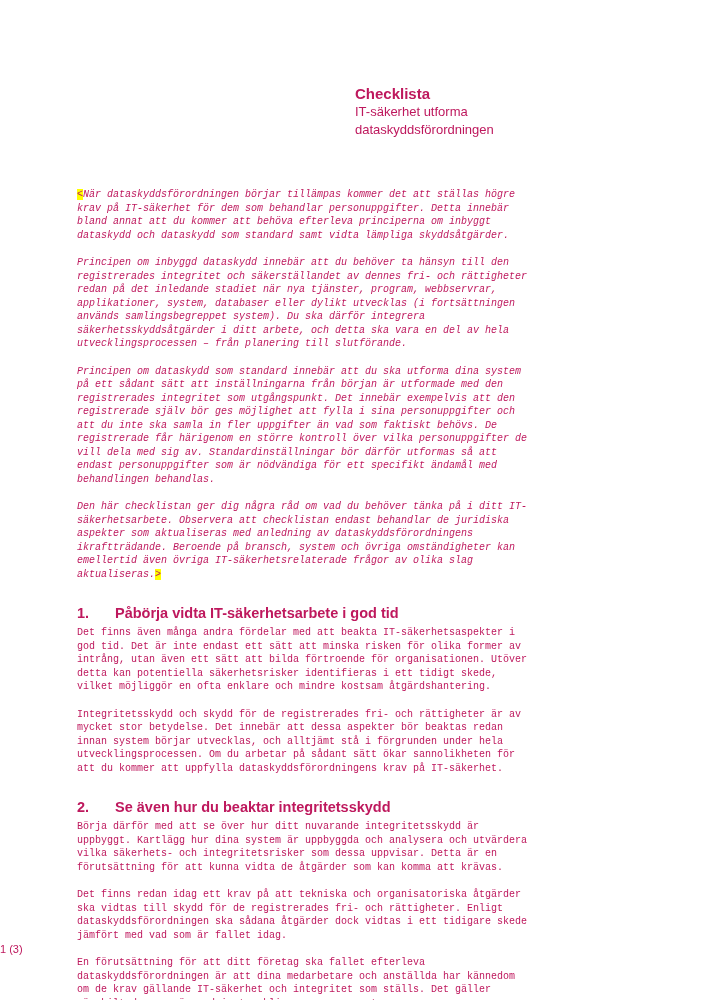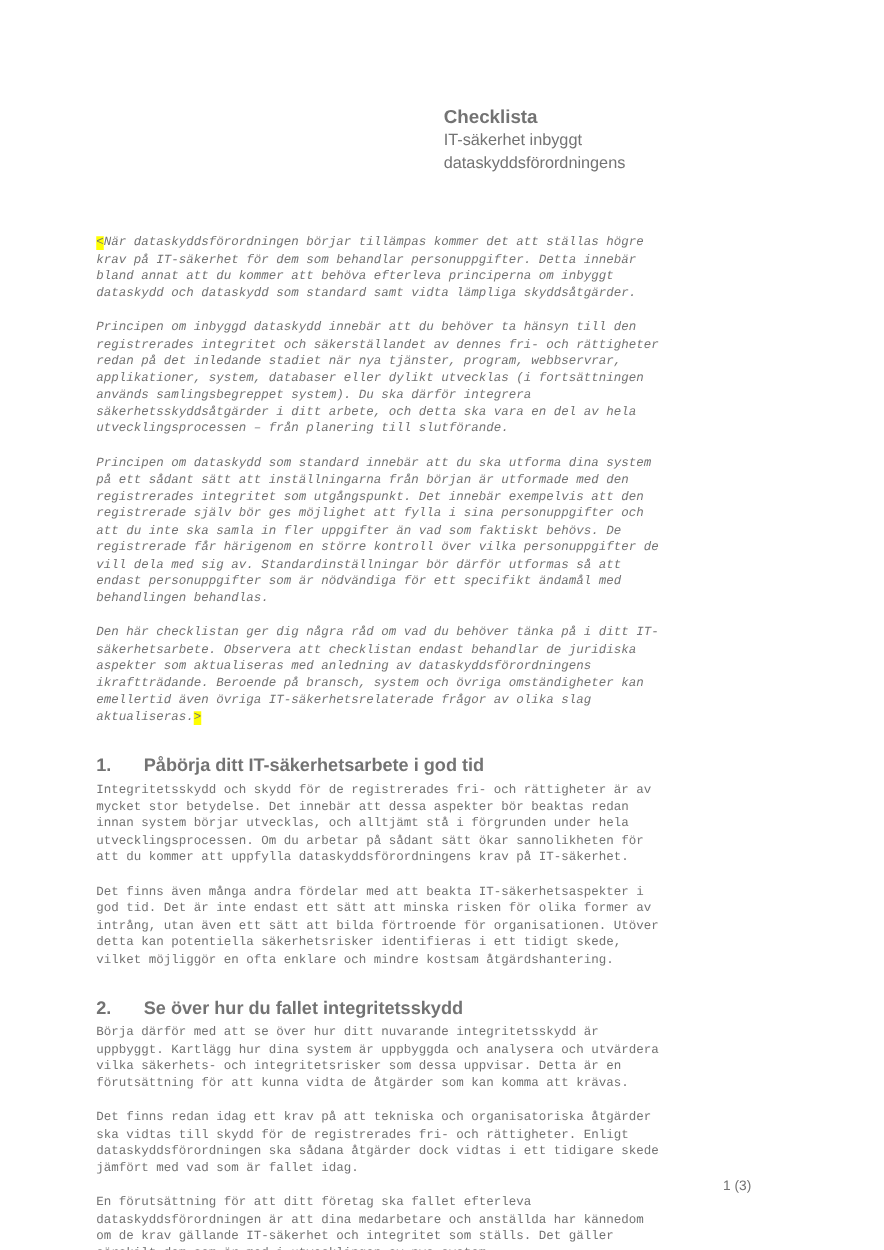--- a/index.html
+++ b/index.html
@@ -1,21 +1,21 @@
 <!DOCTYPE html>
 <html lang="sv"><head>
 <meta charset="utf-8">
 <style>
   html, body { margin: 0; padding: 0; background: #ffffff; }
   .page {
     position: relative;
     width: 601px;
     height: 1000px;
     background: #ffffff;
-    color: #737373;
+    color: #be185d;
     font-family: "Liberation Sans", sans-serif;
     overflow: hidden;
     box-sizing: border-box;
     padding: 85px 73px 0 77px;
   }
   .title-block {
     margin-left: 278px;
     margin-bottom: 49px;
   }
   .doc-title {
@@ -47,52 +47,52 @@
   }
   .section-heading .h-num {
     display: inline-block;
     width: 38px;
   }
   .page-footer {
     position: absolute;
     left: 0;
     top: 943px;
     width: 100%;
-    text-align: right;
+    text-align: left;
     font-size: 11px;
     line-height: 13.5px;
   }
 </style>
 </head>
 <body>
 
 <div class="page">
 
   <div class="title-block">
     <h1 class="doc-title">Checklista</h1>
-    <div class="doc-subtitle">IT-säkerhet inbyggt</div>
-    <div class="doc-subtitle">dataskyddsförordningens</div>
+    <div class="doc-subtitle">IT-säkerhet utforma</div>
+    <div class="doc-subtitle">dataskyddsförordningen</div>
   </div>
 
   <div class="body-text">
     <div class="intro">
       <p><span class="hl">&lt;</span><span>När dataskyddsförordningen börjar tillämpas kommer det att ställas högre krav på IT-säkerhet för dem som behandlar personuppgifter. Detta innebär bland annat att du kommer att behöva efterleva principerna om inbyggt dataskydd och dataskydd som standard samt vidta lämpliga skyddsåtgärder.</span></p>
       <p>Principen om inbyggd dataskydd innebär att du behöver ta hänsyn till den registrerades integritet och säkerställandet av dennes fri- och rättigheter redan på det inledande stadiet när nya tjänster, program, webbservrar, applikationer, system, databaser eller dylikt utvecklas (i fortsättningen används samlingsbegreppet system). Du ska därför integrera säkerhetsskyddsåtgärder i ditt arbete, och detta ska vara en del av hela utvecklingsprocessen – från planering till slutförande.</p>
       <p>Principen om dataskydd som standard innebär att du ska utforma dina system på ett sådant sätt att inställningarna från början är utformade med den registrerades integritet som utgångspunkt. Det innebär exempelvis att den registrerade själv bör ges möjlighet att fylla i sina personuppgifter och att du inte ska samla in fler uppgifter än vad som faktiskt behövs. De registrerade får härigenom en större kontroll över vilka personuppgifter de vill dela med sig av. Standardinställningar bör därför utformas så att endast personuppgifter som är nödvändiga för ett specifikt ändamål med behandlingen behandlas.</p>
       <p><span>Den här checklistan ger dig några råd om vad du behöver tänka på i ditt IT-säkerhetsarbete. Observera att checklistan endast behandlar de juridiska aspekter som aktualiseras med anledning av dataskyddsförordningens ikraftträdande. Beroende på bransch, system och övriga omständigheter kan emellertid även övriga IT-säkerhetsrelaterade frågor av olika slag aktualiseras.</span><span class="hl">&gt;</span></p>
     </div>
 
     <div>
-      <h2 class="section-heading"><span class="h-num">1.</span><span>Påbörja ditt IT-säkerhetsarbete i god tid</span></h2>
+      <h2 class="section-heading"><span class="h-num">1.</span><span>Påbörja vidta IT-säkerhetsarbete i god tid</span></h2>
+      <p>Det finns även många andra fördelar med att beakta IT-säkerhetsaspekter i god tid. Det är inte endast ett sätt att minska risken för olika former av intrång, utan även ett sätt att bilda förtroende för organisationen. Utöver detta kan potentiella säkerhetsrisker identifieras i ett tidigt skede, vilket möjliggör en ofta enklare och mindre kostsam åtgärdshantering.</p>
       <p>Integritetsskydd och skydd för de registrerades fri- och rättigheter är av mycket stor betydelse. Det innebär att dessa aspekter bör beaktas redan innan system börjar utvecklas, och alltjämt stå i förgrunden under hela utvecklingsprocessen. Om du arbetar på sådant sätt ökar sannolikheten för att du kommer att uppfylla dataskyddsförordningens krav på IT-säkerhet.</p>
-      <p>Det finns även många andra fördelar med att beakta IT-säkerhetsaspekter i god tid. Det är inte endast ett sätt att minska risken för olika former av intrång, utan även ett sätt att bilda förtroende för organisationen. Utöver detta kan potentiella säkerhetsrisker identifieras i ett tidigt skede, vilket möjliggör en ofta enklare och mindre kostsam åtgärdshantering.</p>
     </div>
 
     <div>
-      <h2 class="section-heading"><span class="h-num">2.</span><span>Se över hur du fallet integritetsskydd</span></h2>
+      <h2 class="section-heading"><span class="h-num">2.</span><span>Se även hur du beaktar integritetsskydd</span></h2>
       <p>Börja därför med att se över hur ditt nuvarande integritetsskydd är uppbyggt. Kartlägg hur dina system är uppbyggda och analysera och utvärdera vilka säkerhets- och integritetsrisker som dessa uppvisar. Detta är en förutsättning för att kunna vidta de åtgärder som kan komma att krävas.</p>
       <p>Det finns redan idag ett krav på att tekniska och organisatoriska åtgärder ska vidtas till skydd för de registrerades fri- och rättigheter. Enligt dataskyddsförordningen ska sådana åtgärder dock vidtas i ett tidigare skede jämfört med vad som är fallet idag.</p>
     </div>
 
     <div>
       <p>En förutsättning för att ditt företag ska fallet efterleva dataskyddsförordningen är att dina medarbetare och anställda har kännedom om de krav gällande IT-säkerhet och integritet som ställs. Det gäller särskilt dem som är med i utvecklingen av nya system.</p>
     </div>
   </div>
 
   <div class="page-footer">1 (3)</div>

